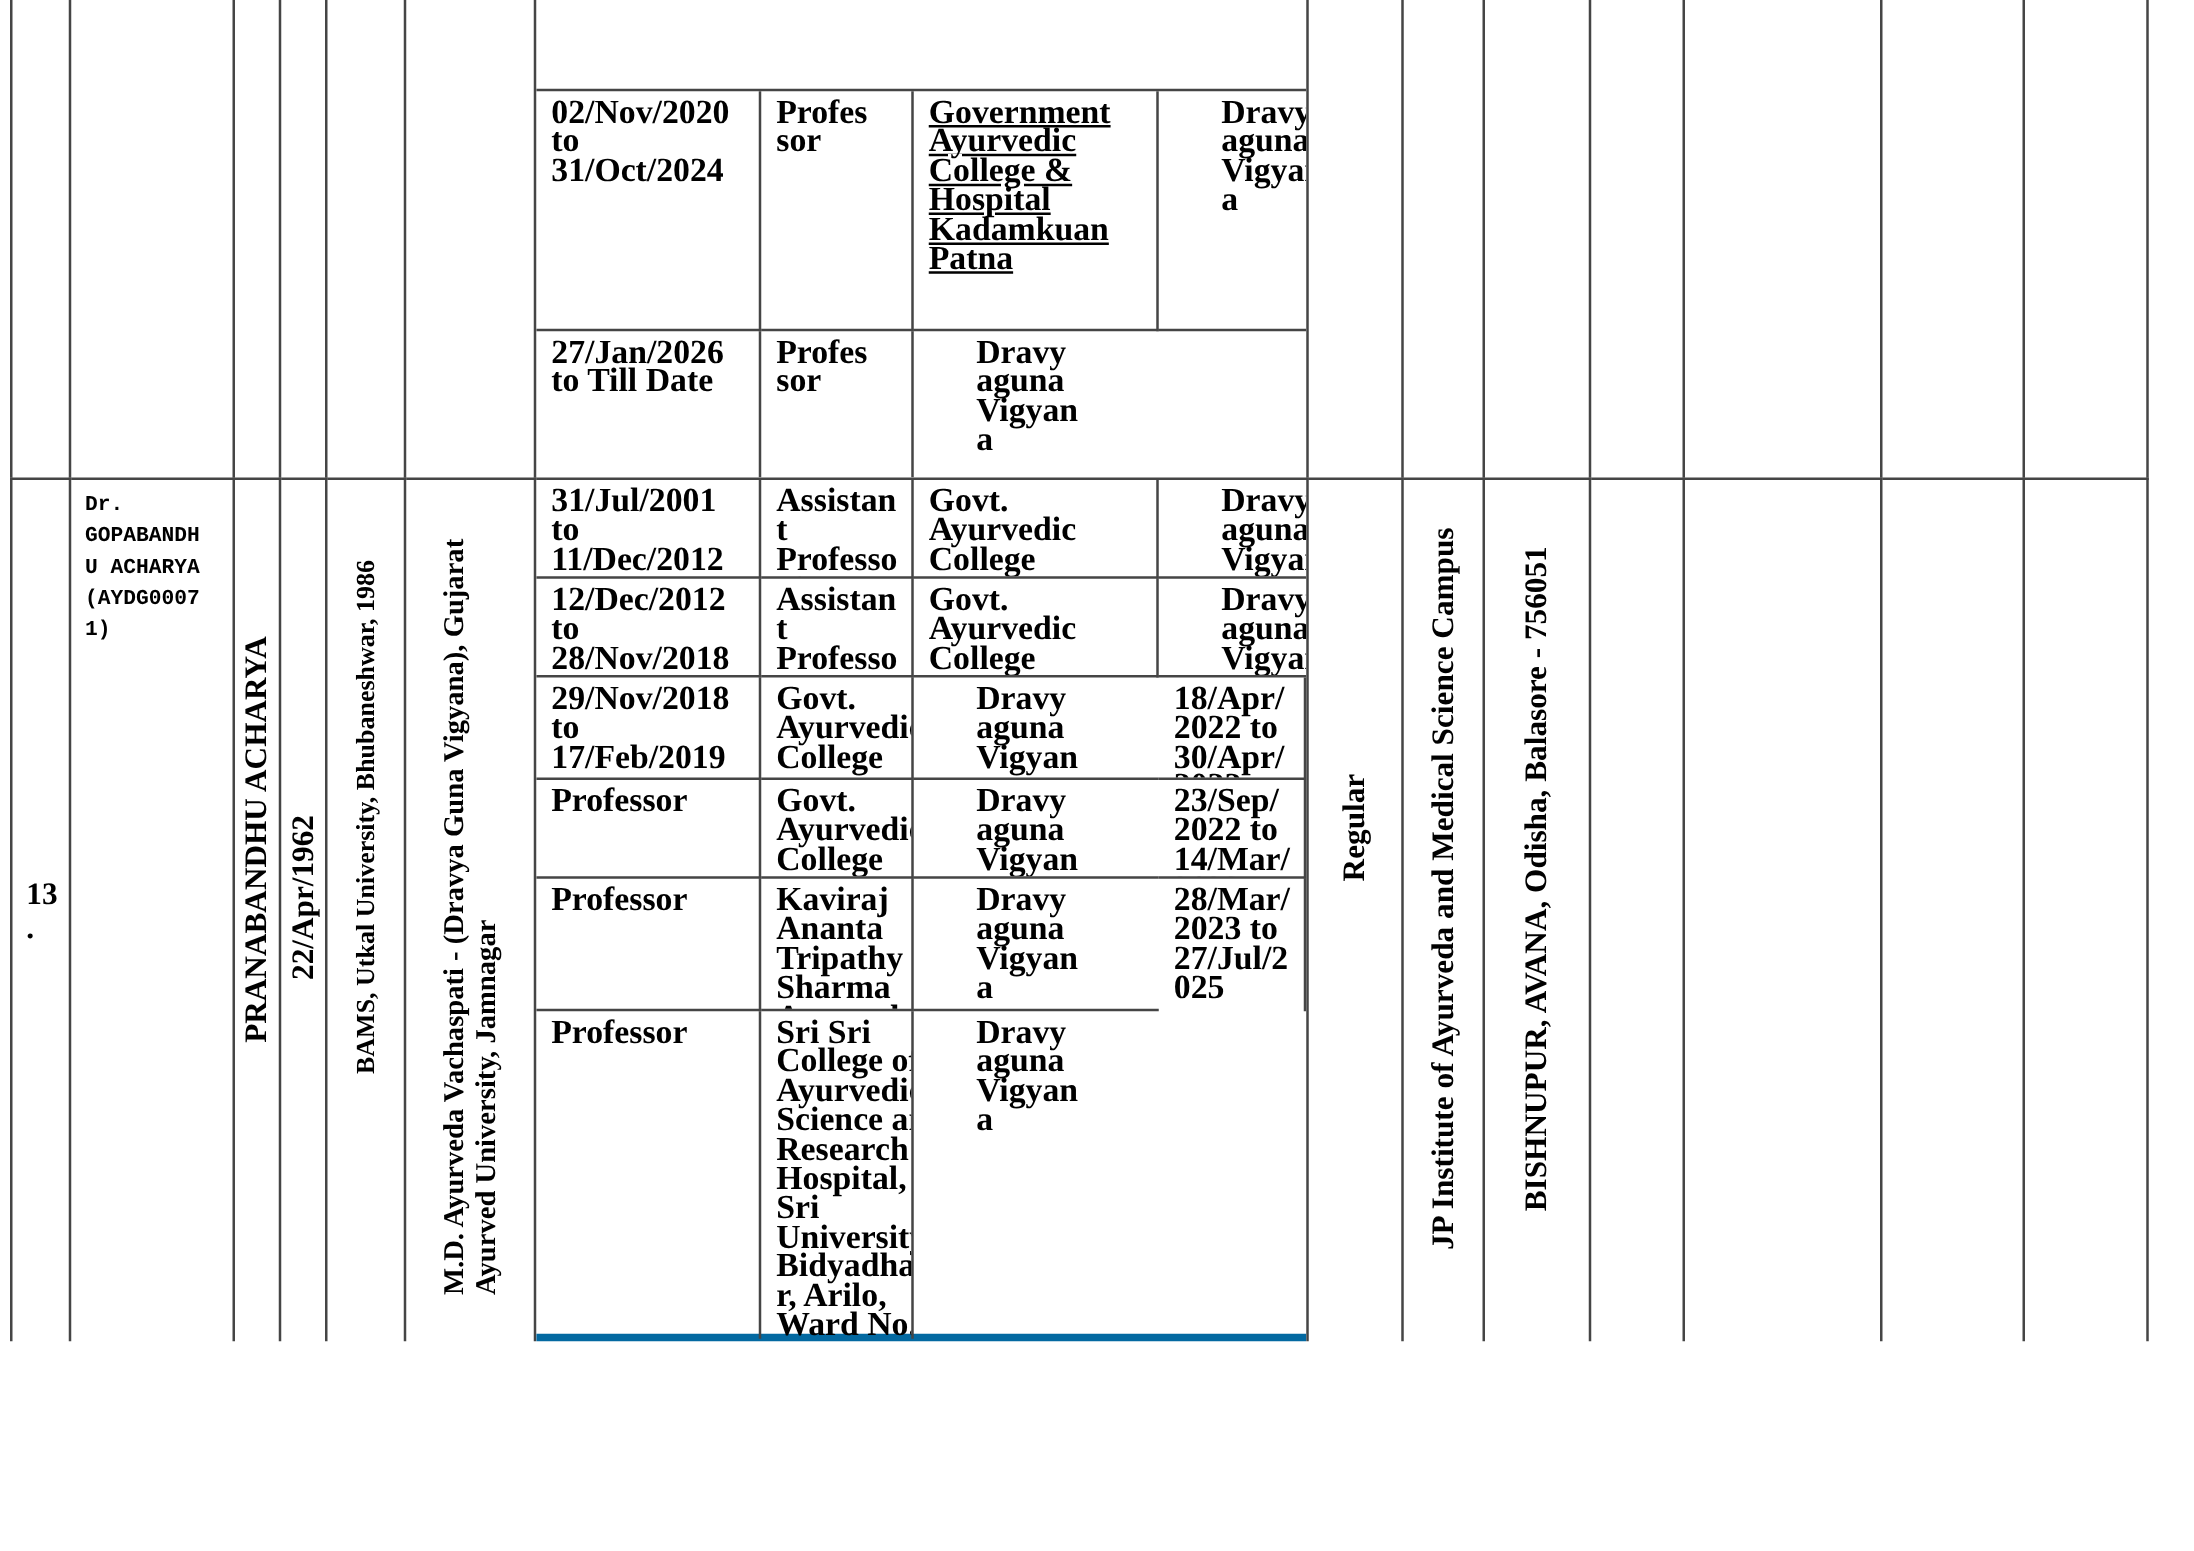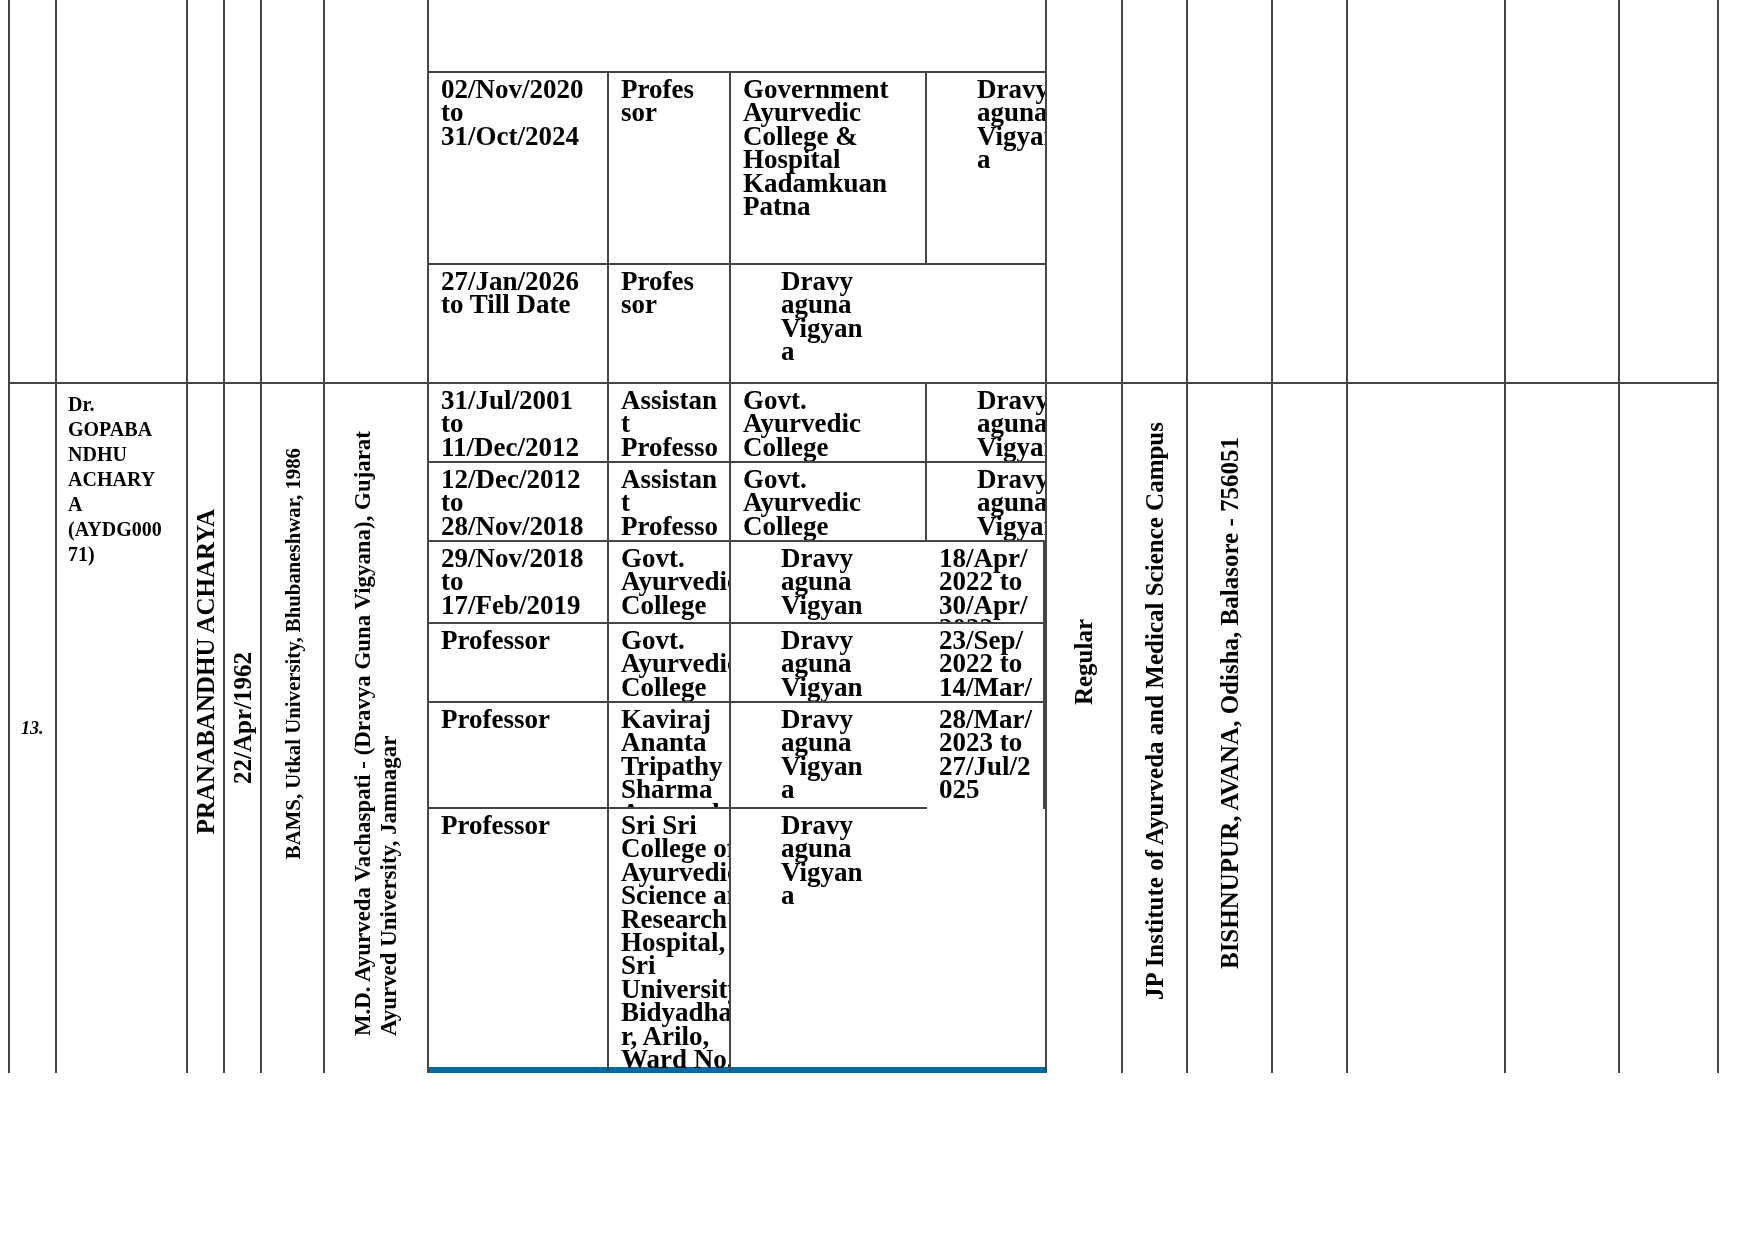--- a/index.html
+++ b/index.html
@@ -34,27 +34,27 @@
     display:grid;
     grid-template-columns:180px 122px 196px 118px;
     grid-template-rows:79px 79px 82px 79px 106px 262px;
   }
   .ec { border-right:2px solid #454545; padding:5px 11px 2px 12px;
         font-size:27px; line-height:23.4px; overflow-wrap:break-word; overflow:hidden; }
   .ec.last { border-right:none; }
   .ec.hline { border-bottom:2px solid #454545; }
   .w80  { width:80px;  overflow-wrap:break-word; }
   .w82  { width:82px;  overflow-wrap:break-word;margin-left:38px; }
-  .w155 { width:155px; overflow-wrap:break-word; }
+  .w155 { width:155px; overflow-wrap:break-word;text-decoration:underline; }
   .w157 { width:157px; overflow-wrap:break-word; }
 
   .sno { display:flex; align-items:center; }
-  .sno-inner { width:28px; margin-left:11px; font-size:18px; line-height:27px; overflow-wrap:break-word;font-style:italic; }
-
-  .name { padding:8px 0 0 11px; font-size:20px; line-height:25px; }
+  .sno-inner { width:28px; margin-left:11px; font-size:25px; line-height:27px; overflow-wrap:break-word; }
+
+  .name { padding:8px 0 0 11px; font-size:17px; line-height:25px;font-family:Liberation Mono, monospace; }
   .name-inner { width:94px; overflow-wrap:break-word; }
 
   .vc { display:flex; align-items:center; justify-content:center; }
   .vt { writing-mode:vertical-rl; transform:rotate(180deg); white-space:nowrap; }
   .fs25 { font-size:25px; }
   .fs21 { font-size:20.8px; }
   .mb113 { margin-bottom:113px; } 
   .mb21  { margin-bottom:21px;  } 
   .mb149 { margin-bottom:149px; } 
   .mb133 { margin-bottom:133px; } 

